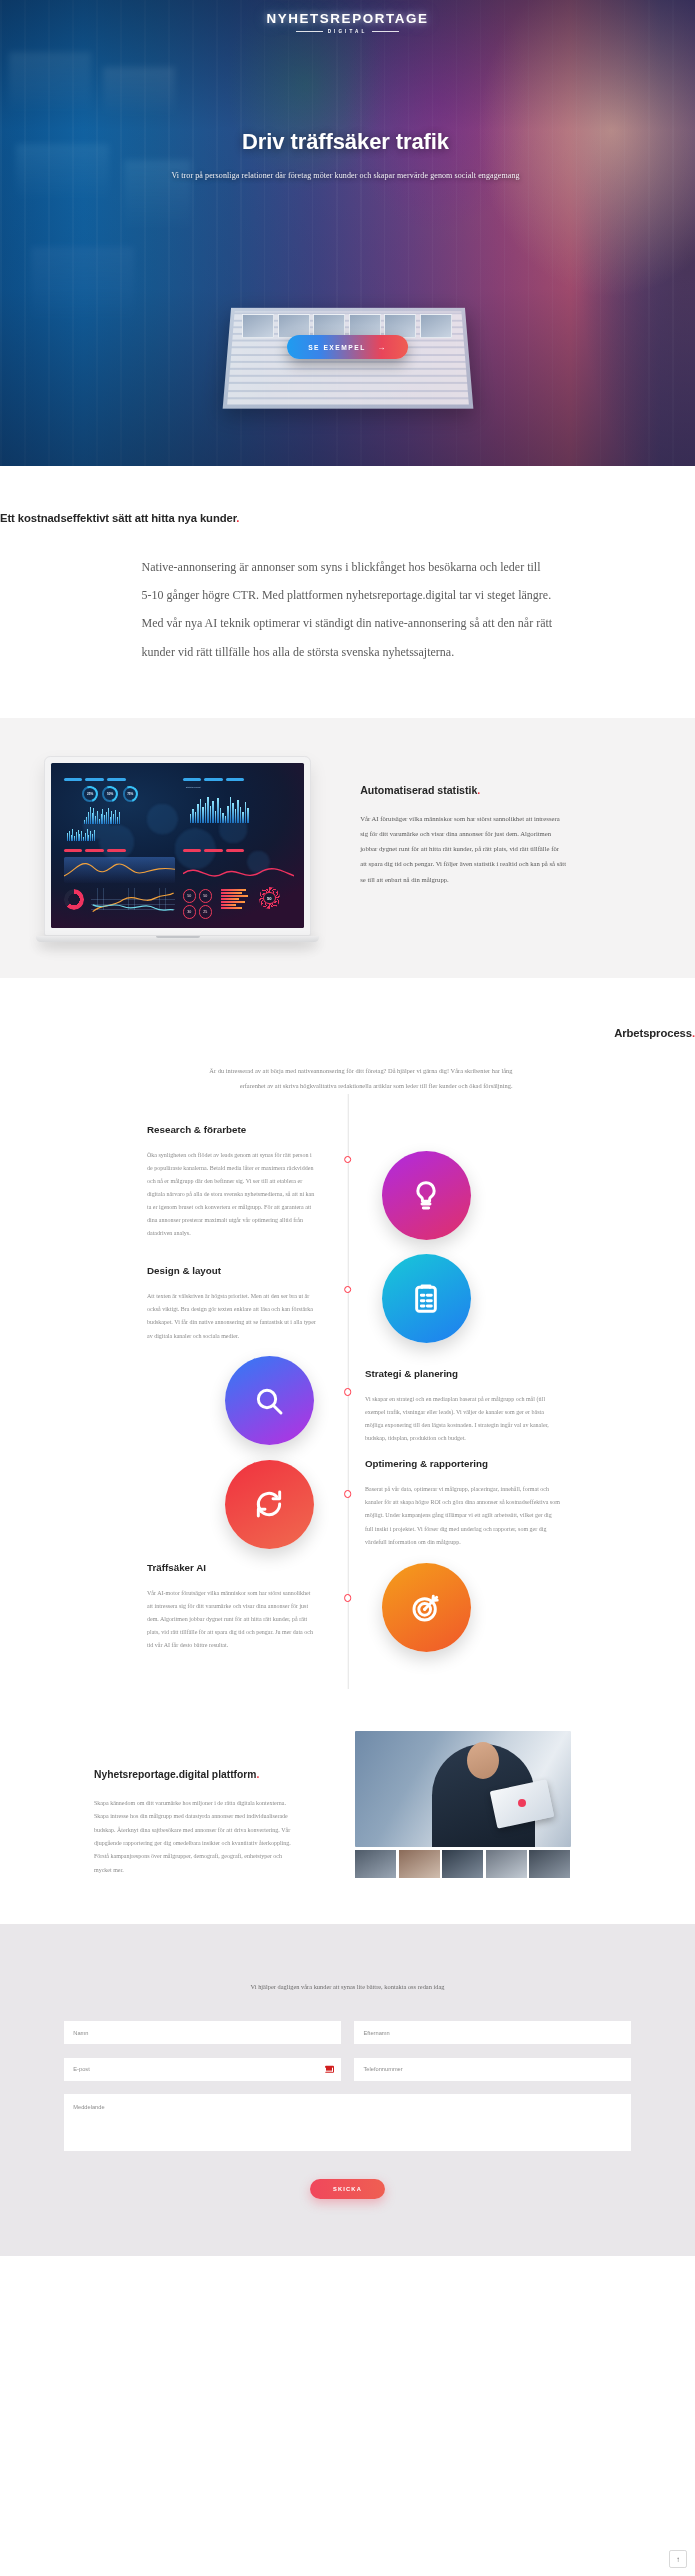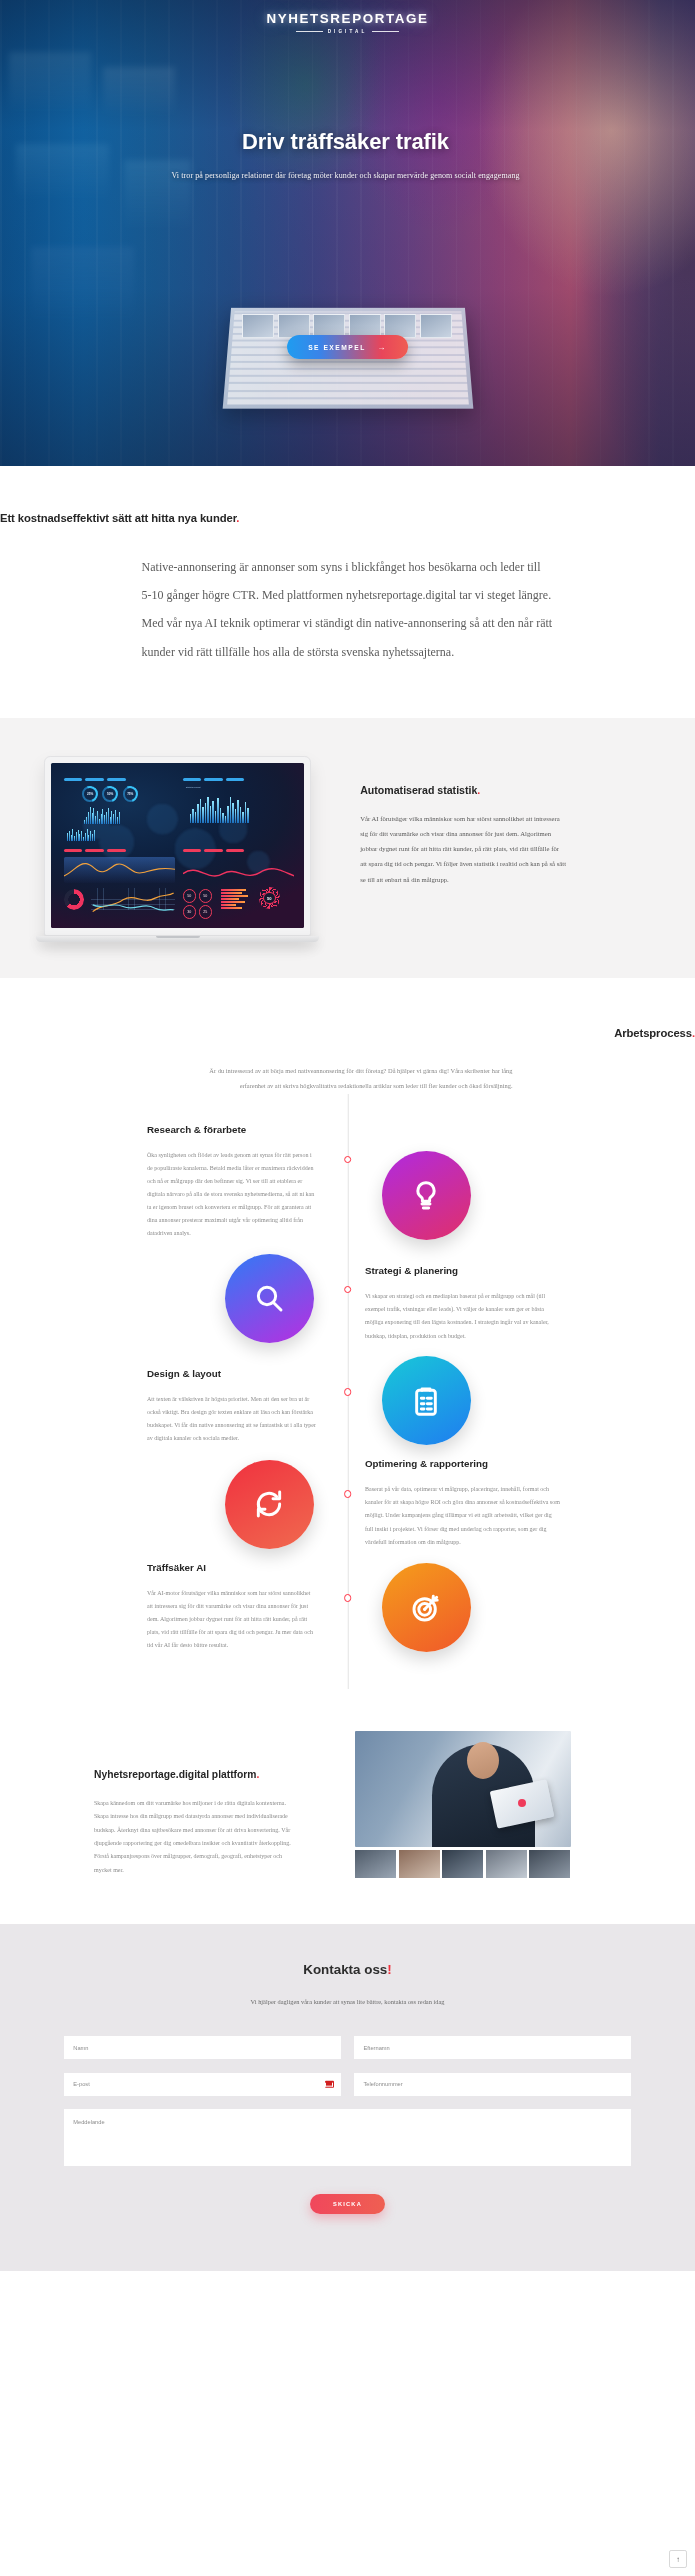--- a/index.html
+++ b/index.html
@@ -414,50 +414,50 @@
     </div>
     <div class="col ico">
       <div class="circ-ico g-bulb">
         <svg viewBox="0 0 24 24">
             <path d="M9 18h6M10 21h4M12 2a6 6 0 0 0-3.5 10.9c.5.4.8 1 .8 1.6V16h5.4v-1.5c0-.6.3-1.2.8-1.6A6 6 0 0 0 12 2z"></path>
           </svg>
       </div>
     </div>
   </div>
 
+  <div class="step left" style="margin-bottom:13.4px">
+    <div class="node" style="top:32px"></div>
+    <div class="col txt">
+      <h3>Design &amp; layout</h3>
+      <p>Att texten är välskriven är högsta prioritet. Men att den ser bra ut är också viktigt. Bra design gör texten enklare att läsa och kan förstärka budskapet. Vi får din native annonsering att se fantastisk ut i alla typer av digitala kanaler och sociala medier.</p>
+    </div>
+    <div class="col ico">
+      <div class="circ-ico g-clip">
+        <svg viewBox="0 0 24 24">
+            <rect x="5" y="4" width="14" height="18" rx="2"></rect>
+            <path d="M9 4V3h6v1"></path>
+            <path d="M8.5 10h2M8.5 14h2M8.5 18h2M13 10h3M13 14h3M13 18h3"></path>
+          </svg>
+      </div>
+    </div>
+  </div>
+
   <div class="step right" style="margin-bottom:13.4px">
     <div class="node" style="top:32px"></div>
     <div class="col ico">
       <div class="circ-ico g-mag">
         <svg viewBox="0 0 24 24">
             <circle cx="10.5" cy="10.5" r="6.5"></circle>
             <path d="M15.5 15.5 21 21"></path>
           </svg>
       </div>
     </div>
     <div class="col txt">
       <h3>Strategi &amp; planering</h3>
       <p>Vi skapar en strategi och en mediaplan baserat på er målgrupp och mål (till exempel trafik, visningar eller leads). Vi väljer de kanaler som ger er bästa möjliga exponering till den lägsta kostnaden. I strategin ingår val av kanaler, budskap, tidsplan, produktion och budget.</p>
-    </div>
-  </div>
-
-  <div class="step left" style="margin-bottom:13.4px">
-    <div class="node" style="top:32px"></div>
-    <div class="col txt">
-      <h3>Design &amp; layout</h3>
-      <p>Att texten är välskriven är högsta prioritet. Men att den ser bra ut är också viktigt. Bra design gör texten enklare att läsa och kan förstärka budskapet. Vi får din native annonsering att se fantastisk ut i alla typer av digitala kanaler och sociala medier.</p>
-    </div>
-    <div class="col ico">
-      <div class="circ-ico g-clip">
-        <svg viewBox="0 0 24 24">
-            <rect x="5" y="4" width="14" height="18" rx="2"></rect>
-            <path d="M9 4V3h6v1"></path>
-            <path d="M8.5 10h2M8.5 14h2M8.5 18h2M13 10h3M13 14h3M13 18h3"></path>
-          </svg>
-      </div>
     </div>
   </div>
 
   <div class="step right" style="margin-bottom:13.4px">
     <div class="node" style="top:32px"></div>
     <div class="col ico">
       <div class="circ-ico g-ref">
         <svg viewBox="0 0 24 24">
             <path d="M20 12a8 8 0 1 1-2.3-5.6"></path>
             <path d="M20 3v5h-5"></path>
@@ -509,23 +509,20 @@
       <i></i>
       <i></i>
       <i></i>
       <i></i>
       <i></i>
     </div>
   </div>
 </section>
 
 <section class="sec contact">
-  <h2>
-    <span>Kontakta oss</span><span class="bang">!</span>
-  </h2>
   <div class="sub">Vi hjälper dagligen våra kunder att synas lite bättre, kontakta oss redan idag</div>
 
   <div class="form">
     <div class="fld">
       <span>Namn</span>
     </div>
     <div class="fld">
       <span>Efternamn</span>
     </div>
     <div class="fld">

